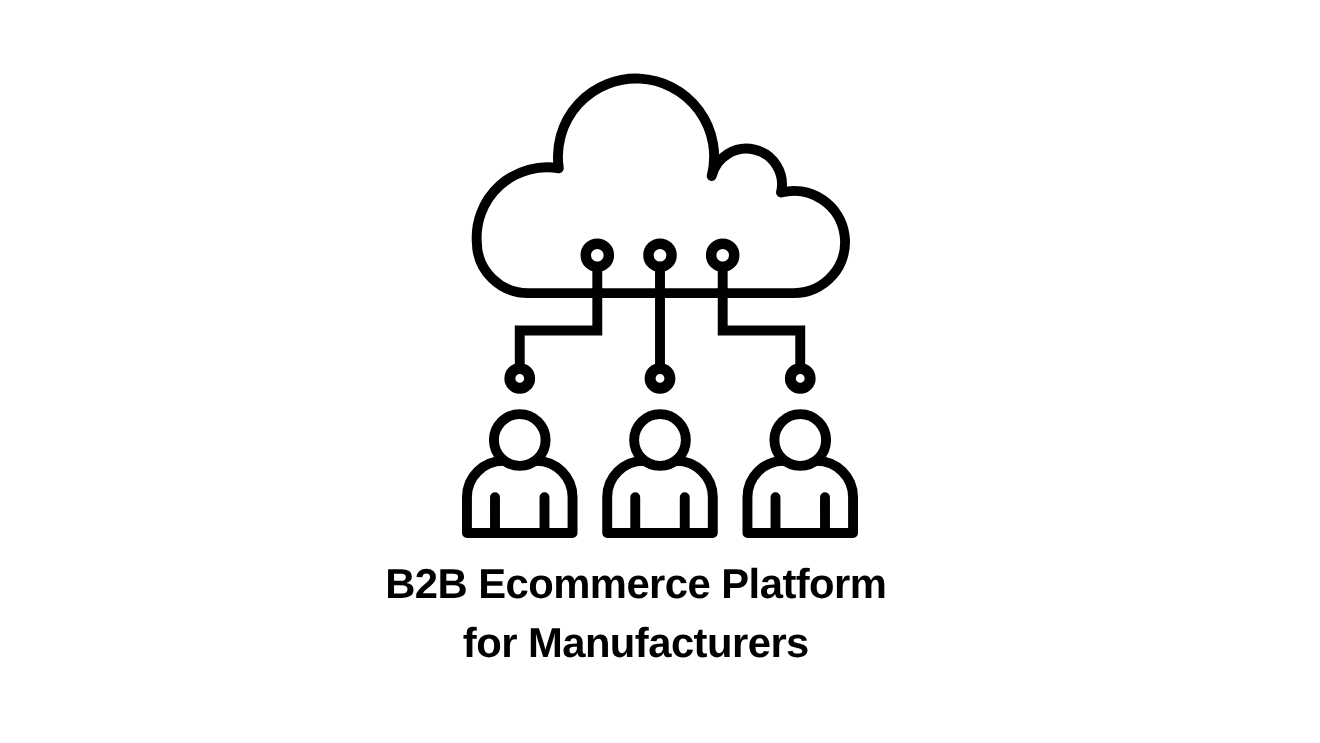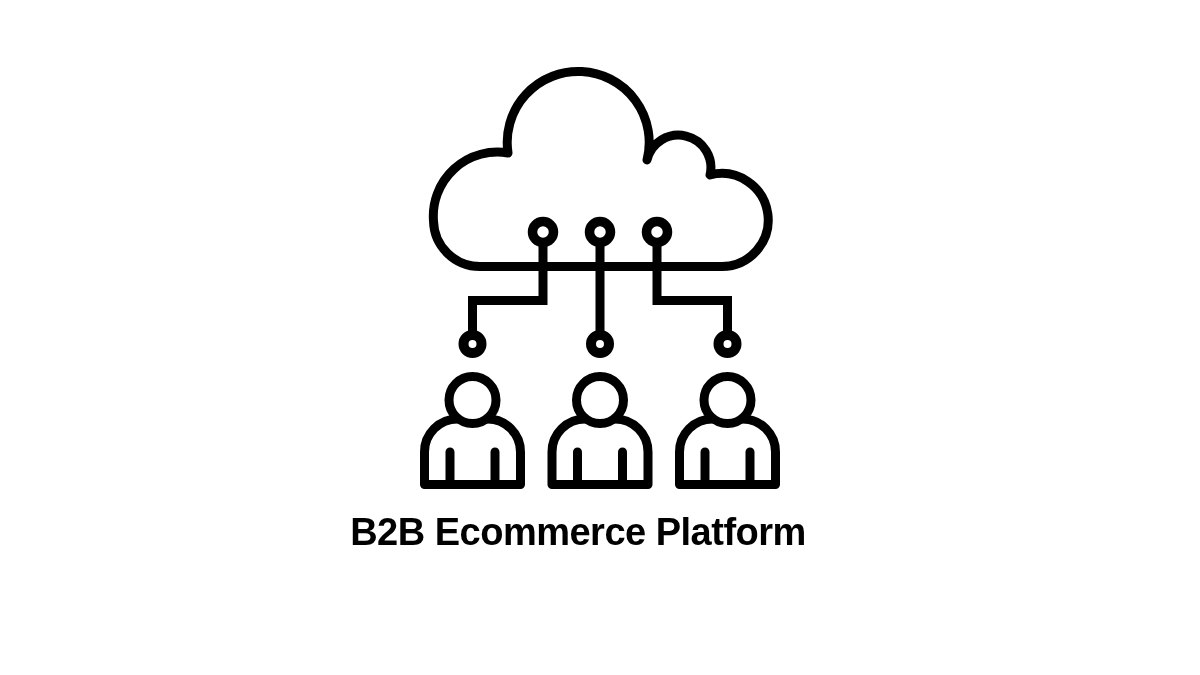--- a/index.html
+++ b/index.html
@@ -122,15 +122,16 @@
       <g transform="translate(727.5,0)">
         <path class="user-body" d="M -48 484.5 L -48 452 A 33 33 0 0 1 -15 419 L 15 419 A 33 33 0 0 1 48 452 L 48 484.5 Z"></path>
         <circle class="user-head" cx="0" cy="400" r="23.5"></circle>
         <path class="user-arms" d="M -22.5 452 L -22.5 484 M 22.5 452 L 22.5 484"></path>
       </g>
     </svg>
   </div>
 
   <div class="caption">
     <div>B2B Ecommerce Platform</div>
+    <div>for Manufacturers</div>
   </div>
 
 </div>
 
 </body></html>

